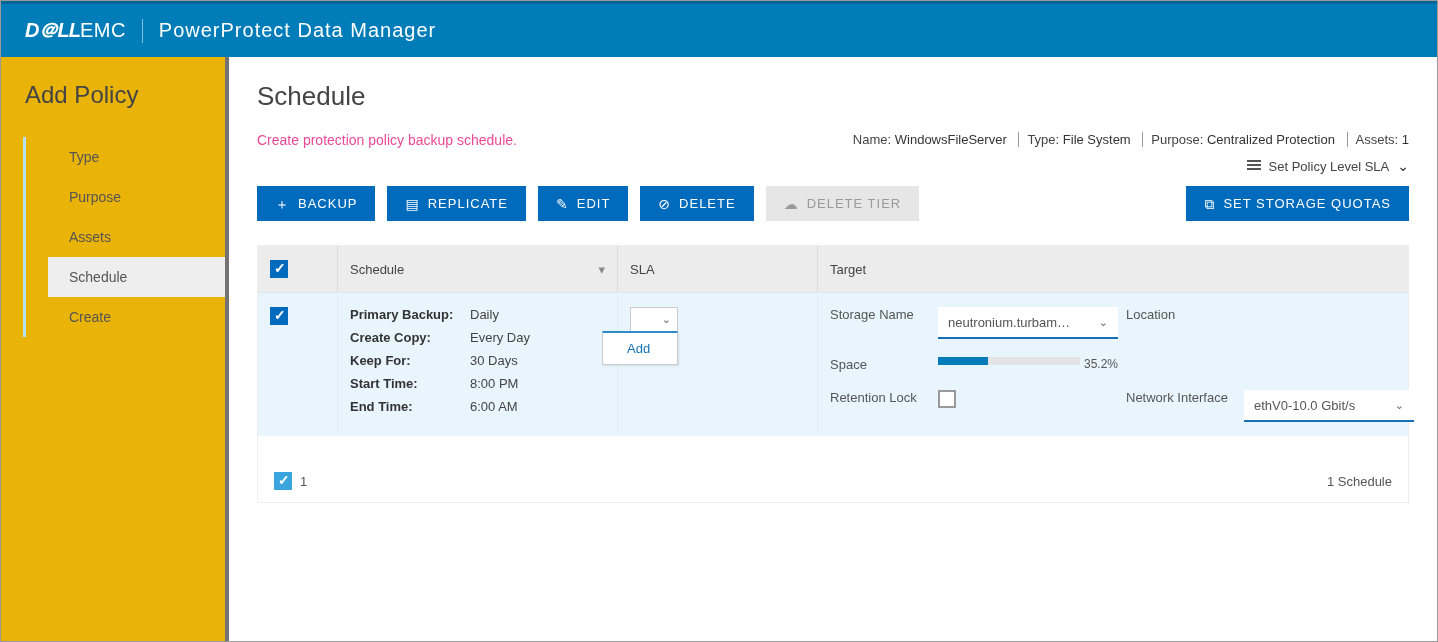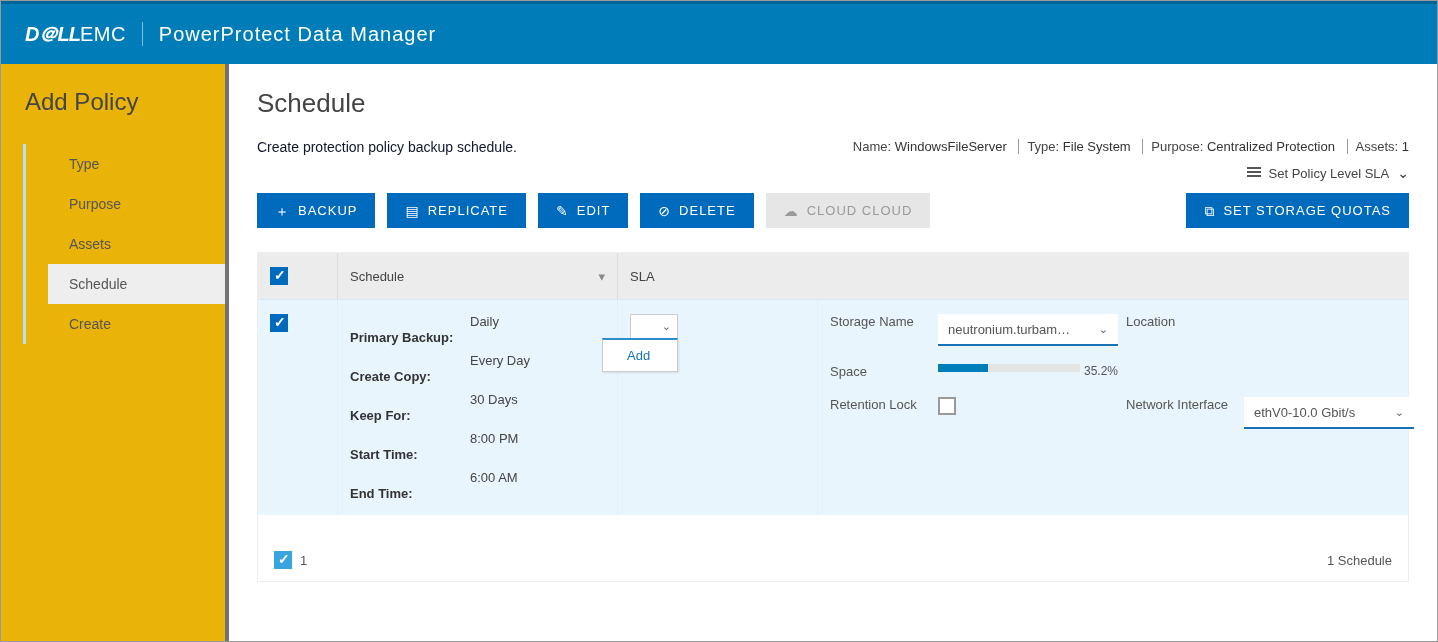--- a/index.html
+++ b/index.html
@@ -1,32 +1,32 @@
 <!DOCTYPE html>
 <html><head>
 <meta charset="utf-8">
 <style>
   * { box-sizing: border-box; margin: 0; padding: 0; }
   body { font-family: "Segoe UI", Arial, sans-serif; font-size: 13px; color: #333; background: #fff; width: 1438px; height: 642px; border: 1px solid #999; overflow: hidden; }
-  .header { background: #007db8; color: #fff; display: flex; align-items: center; height: 63px; padding: 0 24px; border-top: 3px solid #006598; }
+  .header { background: #007db8; color: #fff; display: flex; align-items: center; height: 56px; padding: 0 24px; border-top: 3px solid #006598; }
   .brand { font-weight: 300; letter-spacing: 1px; display: flex; align-items: center; gap: 16px; }
   .brand-logo { font-size: 20px; font-weight: 300; letter-spacing: 0.5px; }
   .brand-logo b { font-weight: 600; }
   .brand-sep { width: 1px; height: 24px; background: rgba(255,255,255,0.5); }
   .brand-app { font-size: 20px; font-weight: 300; }
   .layout { display: flex; height: calc(100% - 56px); }
   .sidebar { width: 228px; background: #eab308; border-right: 4px solid #737373; padding-top: 20px; }
   .sidebar-title { font-size: 24px; font-weight: 300; color: #444; padding: 4px 24px 28px; }
   .step { padding: 12px 18px; color: #555; cursor: pointer; border-left: 3px solid transparent; margin-left: 22px; font-size: 14px; }
   .step.active { background: #eee; }
   .steps-rail { border-left: 3px solid #b7e0f3; margin-left: 22px; }
   .main { flex: 1; padding: 24px 28px; overflow: auto; position: relative; }
   .page-title { font-size: 26px; font-weight: 300; color: #444; margin-bottom: 20px; }
   .sub-row { display: flex; justify-content: space-between; align-items: flex-start; margin-bottom: 10px; }
-  .subtitle { color: #0f172a; font-size: 14px; }
+  .subtitle { color: #ec4899; font-size: 14px; }
   .meta { color: #333; font-size: 13px; }
   .meta span.k { color: #444; font-weight: 500; }
   .meta span.sep { border-left: 1px solid #999; margin: 0 8px; }
   .sla-row { display: flex; justify-content: flex-end; align-items: center; color: #444; gap: 8px; font-size: 13px; margin-bottom: 12px; }
   .icon-list { display:inline-block; width:14px; height:12px; }
   .icon-list::before { content:""; display:block; width:14px; height:2px; background:#555; box-shadow: 0 4px 0 #555, 0 8px 0 #555; }
   .chev { font-size: 14px; color:#333; }
   .toolbar { display: flex; gap: 12px; align-items: center; margin-bottom: 24px; }
   .btn { background: #006bbd; color: #fff; border: none; padding: 10px 18px; font-size: 13px; letter-spacing: 1px; cursor: pointer; display: inline-flex; align-items: center; gap: 8px; }
   .btn.disabled { background: #e6e6e6; color: #9a9a9a; cursor: default; }
@@ -39,21 +39,21 @@
   .filter-ic { color:#8a8a8a; margin-left:auto; }
   .checkbox { width: 18px; height: 18px; border: 2px solid #006bbd; background: #006bbd; position: relative; display:inline-block; }
   .checkbox::after { content: "✓"; color:#fff; position:absolute; top:-2px; left:2px; font-size:14px; font-weight:bold; }
   .checkbox.empty { background:#fff; border-color:#999; }
   .checkbox.empty::after { content:""; }
   .checkbox.light { background:#3aa4de; border-color:#3aa4de; }
   .trow { display: grid; grid-template-columns: 80px 280px 200px 1fr; background: #e9f5fd; border-top:1px solid #d4e8f5; }
   .td { padding: 14px 12px; font-size: 13px; color:#444; border-right: 1px solid #e2eff8; }
   .td:last-child{ border-right:none; }
   .sched-grid { display:grid; grid-template-columns: 120px 1fr; row-gap:8px; }
-  .sched-grid .k { font-weight:600; color:#333;margin-top:16px; }
+  .sched-grid .k { font-weight:600; color:#333; }
   .sla-cell { position: relative; }
   .sla-select { width: 48px; height:26px; border:1px solid #ccc; background:#fff; font-size:12px; padding:0 6px; display:flex; align-items:center; justify-content:flex-end; color:#666; border-bottom:2px solid #2d8cc9; }
   .dropdown { position:absolute; top:38px; left:-16px; width:76px; background:#fff; border:1px solid #ccc; box-shadow:1px 1px 2px rgba(0,0,0,.1); border-top:2px solid #2d8cc9; }
   .dropdown-item { padding:8px 24px; color:#1672b5; cursor:pointer; font-size:13px; }
   .target-grid { display:grid; grid-template-columns: 100px 180px 110px 1fr; row-gap:18px; column-gap:8px; align-items:start; }
   .lbl { color:#555; }
   .select-box { border-bottom: 2px solid #1672b5; background:#fff; height:32px; display:flex; align-items:center; justify-content:space-between; padding:0 10px; color:#555; font-size:13px; min-width:160px; }
   .select-box.small { min-width: 170px; }
   .select-caret { color:#666; font-size:11px; }
   .prog-wrap { display:flex; flex-direction:row; gap:4px; }
@@ -123,39 +123,42 @@
       <button class="btn">
           <span class="ic">✎</span>
           <span>EDIT</span>
         </button>
       <button class="btn">
           <span class="ic">⊘</span>
           <span>DELETE</span>
         </button>
       <button class="btn disabled">
           <span class="ic">☁</span>
-          <span>CLOUD CLOUD</span>
+          <span>DELETE TIER</span>
         </button>
       <button class="btn right">
           <span class="ic">⧉</span>
           <span>SET STORAGE QUOTAS</span>
         </button>
     </div>
 
     <div class="table-wrap">
       <div class="thead">
         <div class="th">
           <span class="checkbox"></span>
         </div>
         <div class="th">
           <span>Schedule</span>
           <span class="filter-ic">▾</span>
         </div>
         <div class="th">
             <span>SLA</span>
+          </div>
+        <div class="th">
+            <span>Target</span>
           </div>
       </div>
 
       <div class="trow">
         <div class="td">
           <span class="checkbox"></span>
         </div>
         <div class="td">
           <div class="sched-grid">
             <span class="k">Primary Backup:</span>

